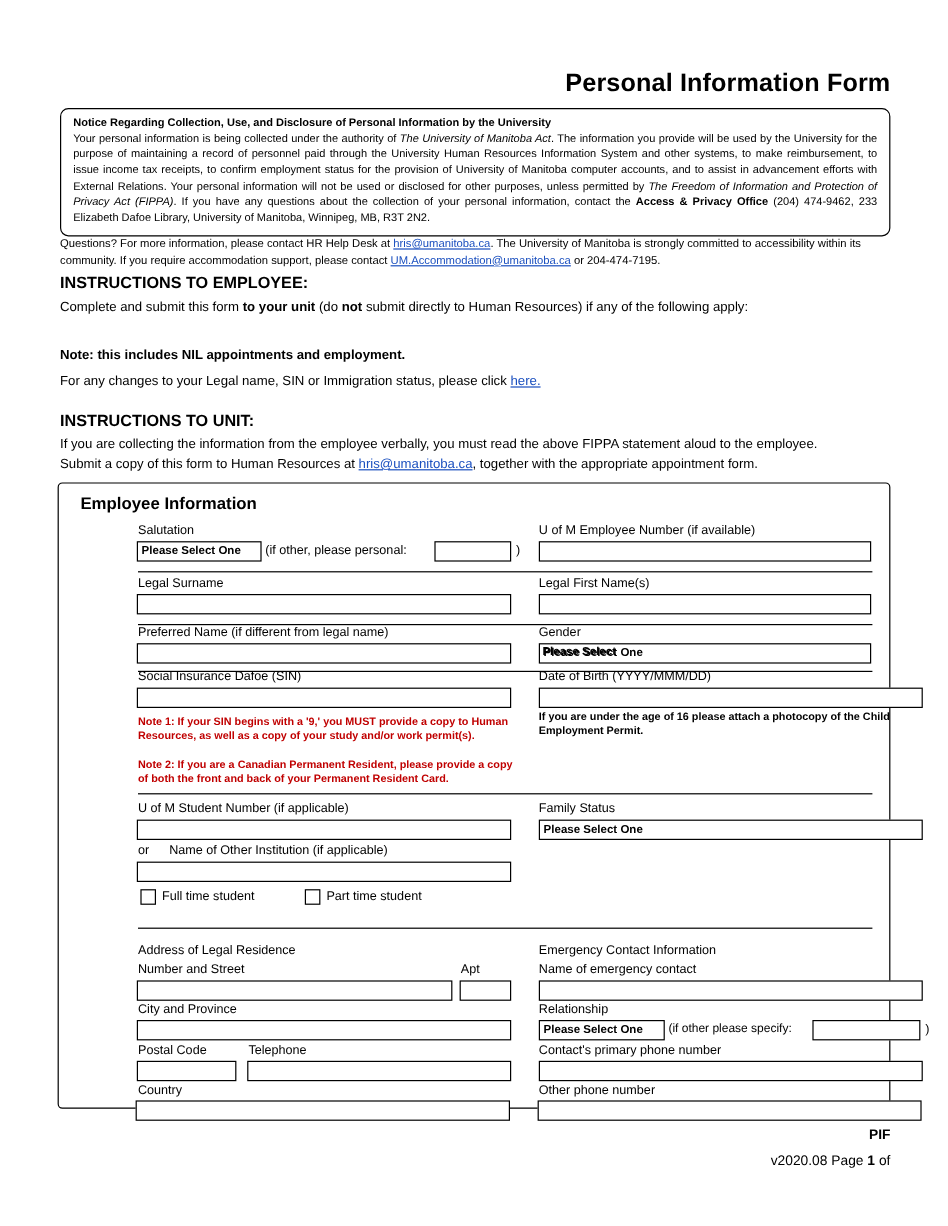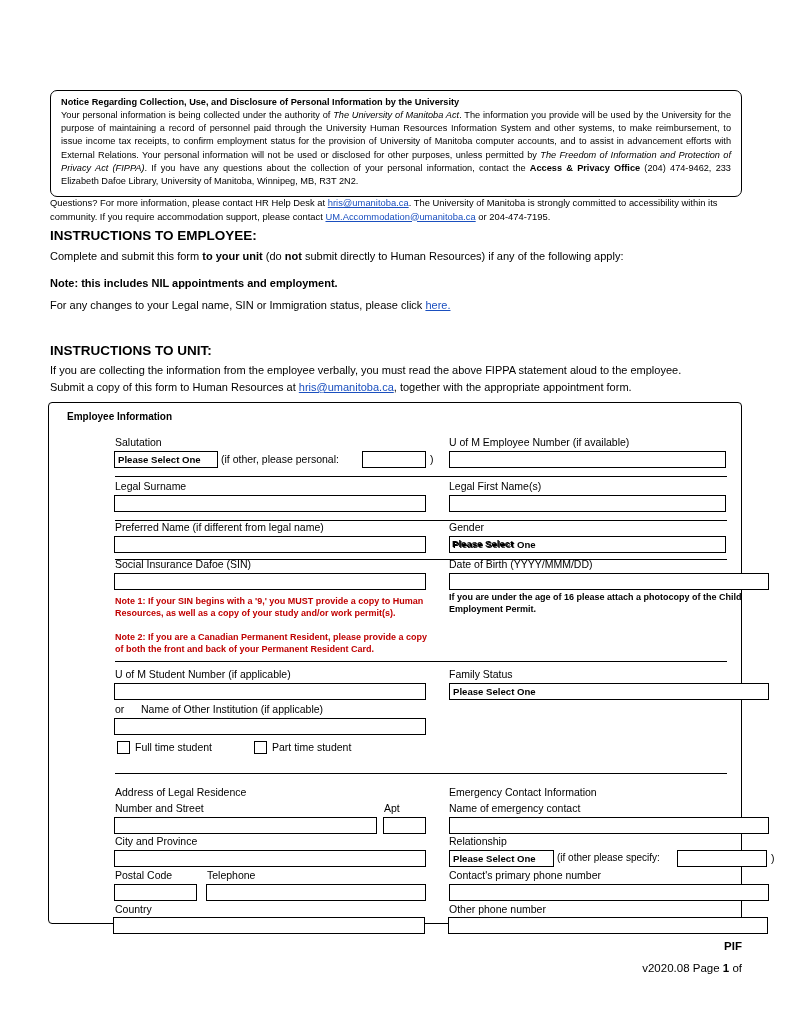--- a/index.html
+++ b/index.html
@@ -72,21 +72,21 @@
     left: 50px;
     width: 700px;
     font-size: 11px;
     line-height: 16px;
   }
   .bullets {
     margin: 6px 0 0 0;
     padding-left: 22px;
   }
   .bullets li { margin-bottom: 3px; }
-  .note-line { margin-top: 11px; font-weight: bold; font-size: 11px; }
+  .note-line { margin-top: 24px; font-weight: bold; font-size: 11px; }
   .changes-line { margin-top: 6px; font-size: 11px; }
 
   .instr-unit-head { position: absolute; top: 343px; left: 50px; }
   .instr-unit-body {
     position: absolute;
     top: 362px;
     left: 50px;
     width: 700px;
     font-size: 11px;
     line-height: 17px;
@@ -98,21 +98,21 @@
     left: 48px;
     width: 694px;
     height: 522px;
     border: 1.5px solid #000;
     border-radius: 4px;
   }
   .emp-title {
     position: absolute;
     top: 8px;
     left: 18px;
-    font-size: 10px;
+    font-size: 14px;
     font-weight: bold;
   }
   .fieldlabel {
     font-size: 10.5px;
     position: absolute;
   }
   .inputline {
     position: absolute;
     border: 1px solid #000;
     background: #fff;
@@ -171,20 +171,21 @@
     right: 48px;
     font-size: 11.5px;
   }
   .footer-ver b { font-weight: bold; }
 </style>
 </head>
 <body>
 
 <div class="page">
 
+  <div class="title">Personal Information Form</div>
 
   <div class="notice-box">
     <div class="notice-title">Notice Regarding Collection, Use, and Disclosure of Personal Information by the University</div>
     <div class="notice-body">
       <span>Your personal information is being collected under the authority of </span><i>The University of Manitoba Act</i><span>. The information you provide will be used by the University for the purpose of maintaining a record of personnel paid through the University Human Resources Information System and other systems, to make reimbursement, to issue income tax receipts, to confirm employment status for the provision of University of Manitoba computer accounts, and to assist in advancement efforts with External Relations. Your personal information will not be used or disclosed for other purposes, unless permitted by </span><i>The Freedom of Information and Protection of Privacy Act (FIPPA)</i><span>. If you have any questions about the collection of your personal information, contact the </span><b>Access &amp; Privacy Office</b><span> (204) 474-9462, 233 Elizabeth Dafoe Library, University of Manitoba, Winnipeg, MB, R3T 2N2.</span>
     </div>
   </div>
 
   <div class="questions">
     <span>Questions? For more information, please contact HR Help Desk at </span><a class="link" href="#">hris@umanitoba.ca</a><span>. The University of Manitoba is strongly committed to accessibility within its community.  If you require accommodation support, please contact </span><a class="link" href="#">UM.Accommodation@umanitoba.ca</a><span> or  204-474-7195.</span>

